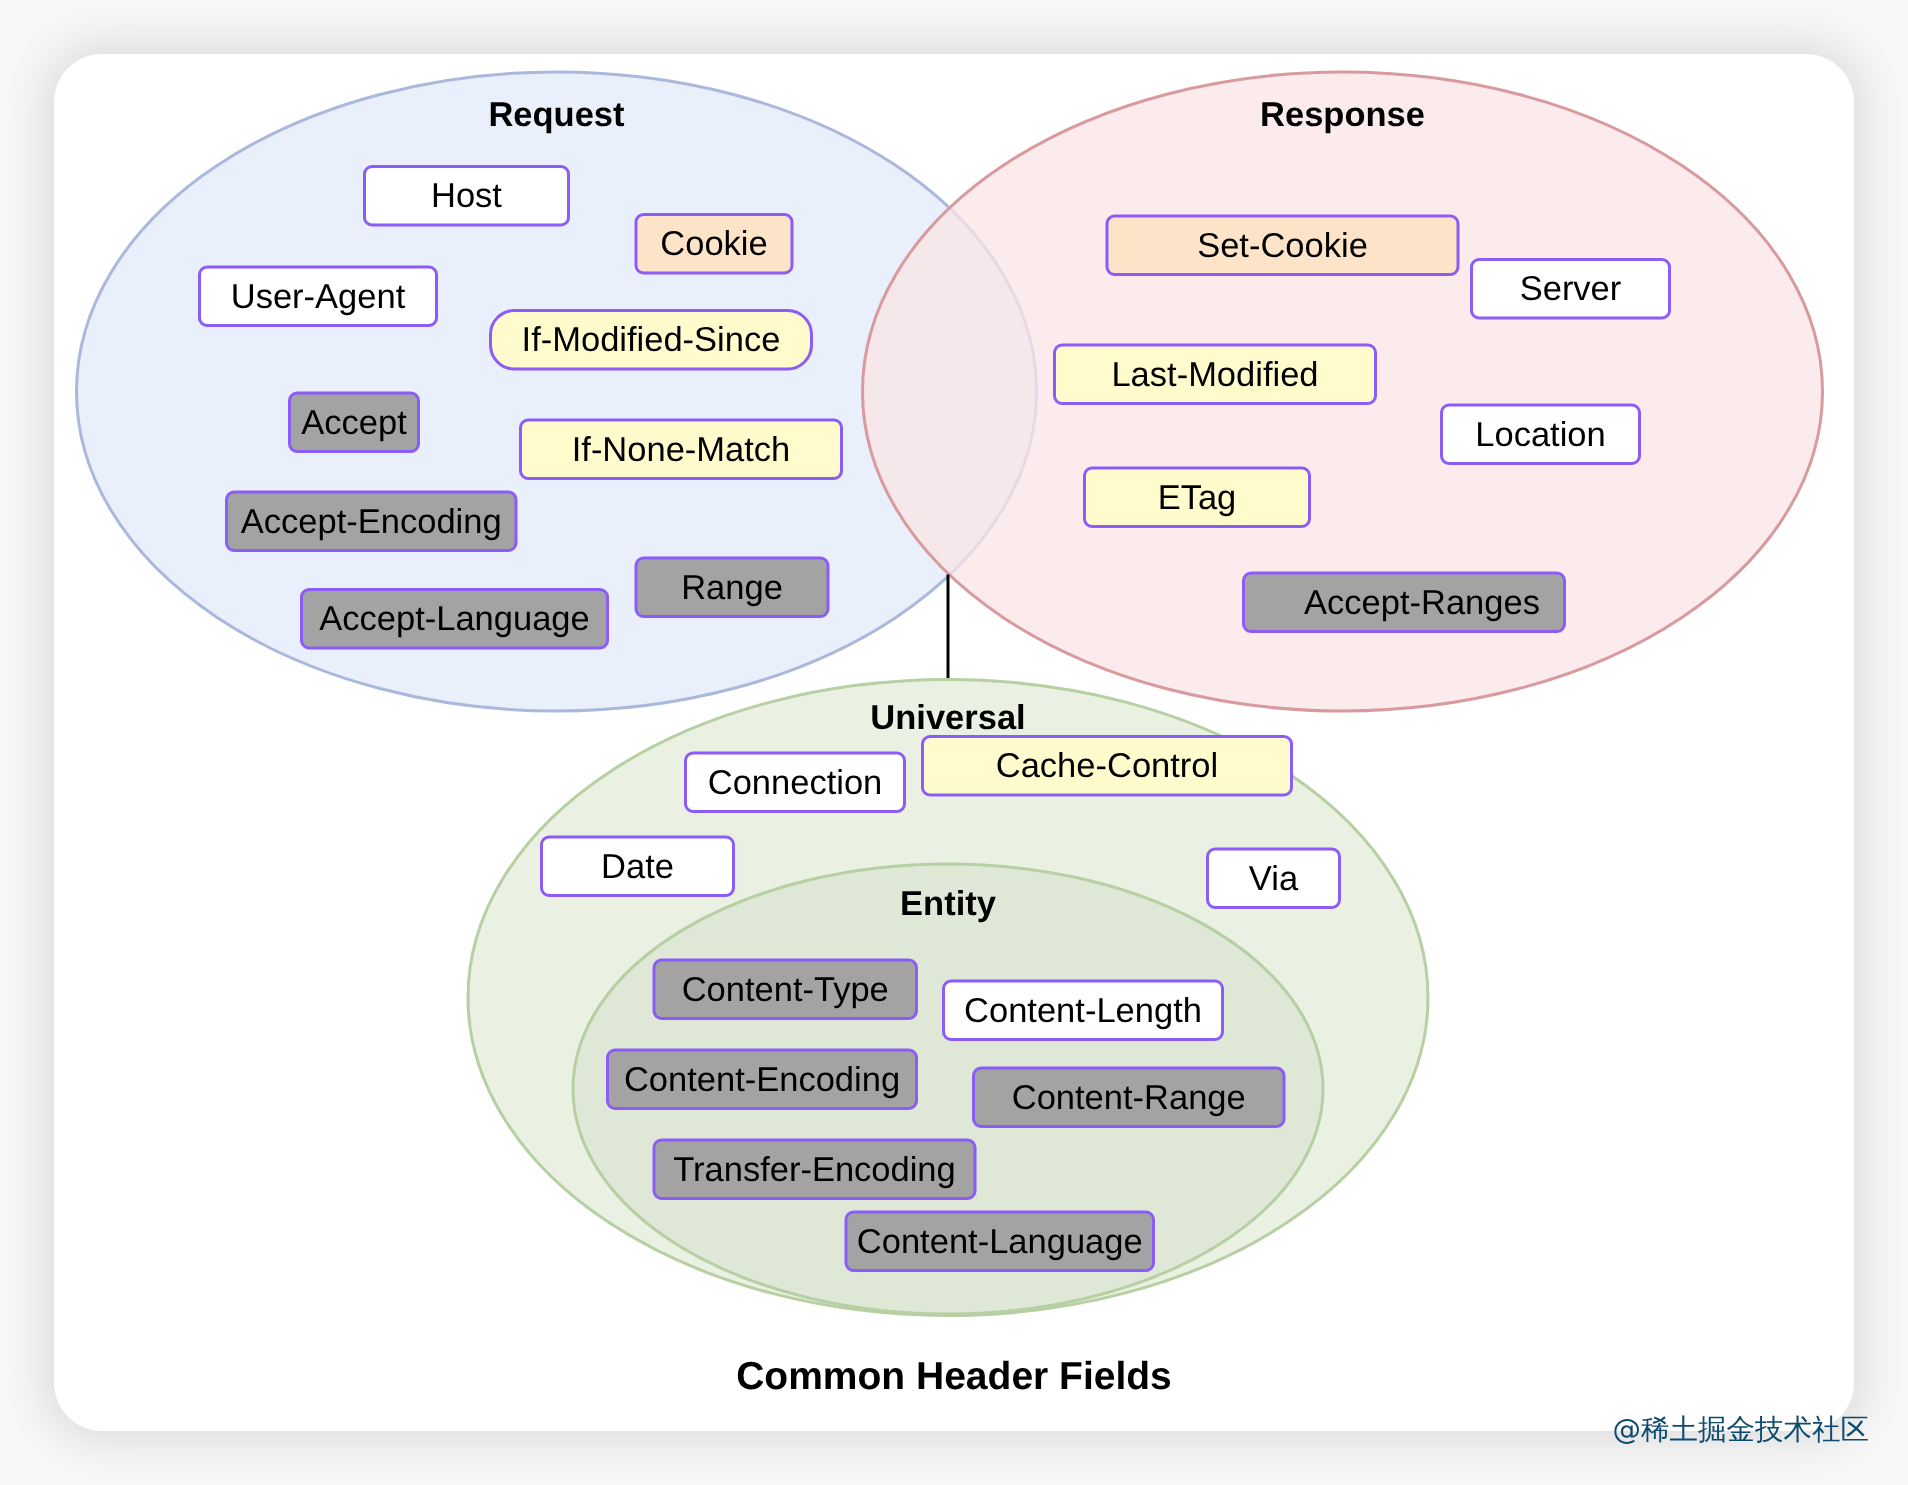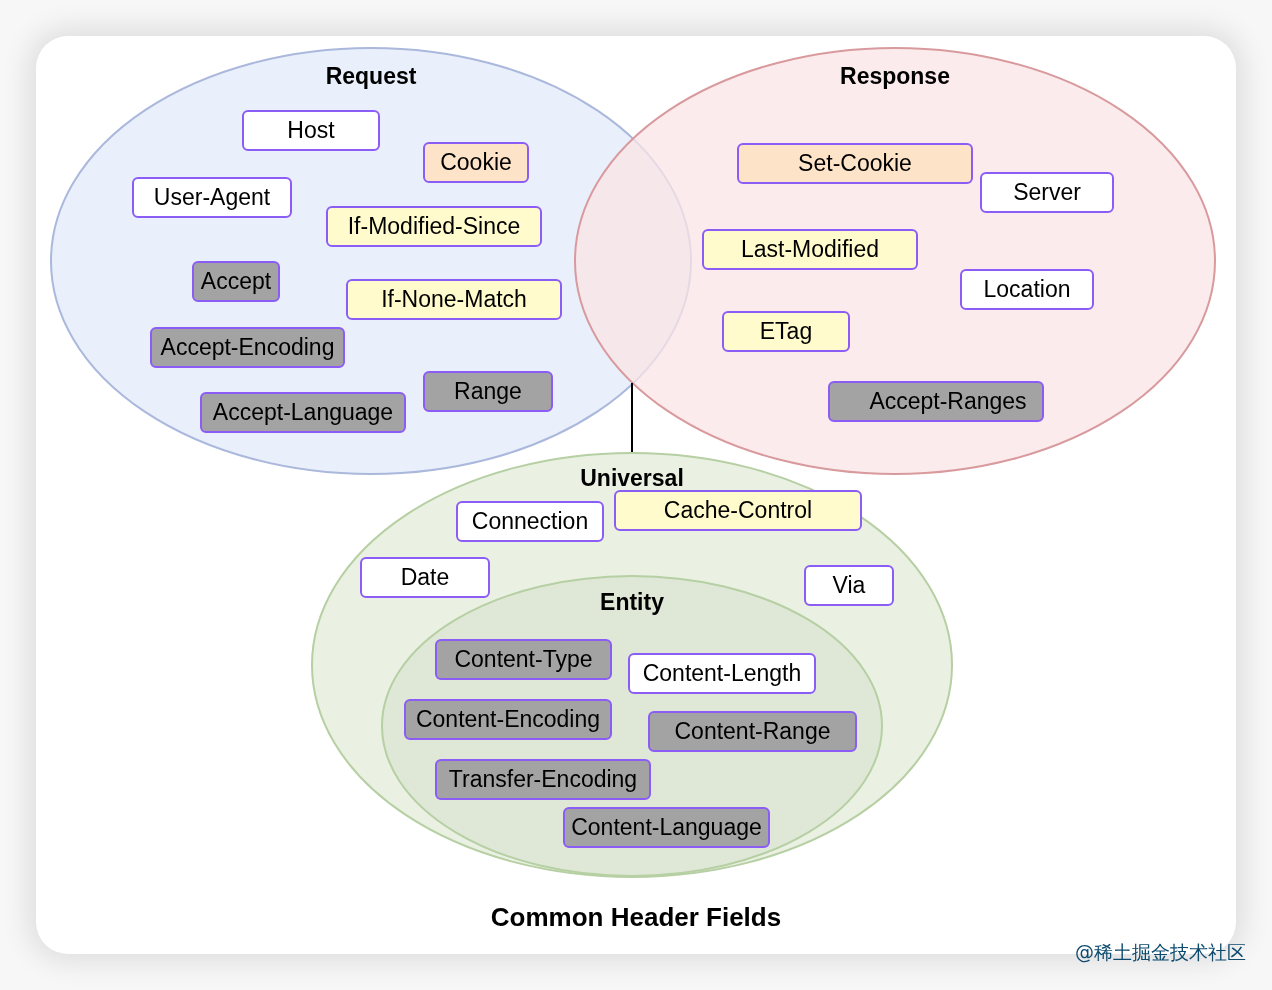--- a/index.html
+++ b/index.html
@@ -49,32 +49,32 @@
 
   <text class="set-title" x="371" y="76">Request</text>
   <text class="set-title" x="895" y="76">Response</text>
   <text class="set-title" x="632" y="478">Universal</text>
   <text class="set-title" x="632" y="602">Entity</text>
 </svg>
 
 <div class="tag white" style="left:242px;top:110px;width:138px;">Host</div>
 <div class="tag peach" style="left:423px;top:142px;width:106px;">Cookie</div>
 <div class="tag white" style="left:132px;top:177px;width:160px;">User-Agent</div>
-<div class="tag light-yellow" style="left:326px;top:206px;width:216px;">If-Modified-Since</div>
+<div class="tag light-yellow" style="left:326px;top:206px;width:216px;border-radius:17px;">If-Modified-Since</div>
 <div class="tag yellow" style="left:192px;top:261px;width:88px;">Accept</div>
 <div class="tag light-yellow" style="left:346px;top:279px;width:216px;">If-None-Match</div>
 <div class="tag yellow" style="left:150px;top:327px;width:195px;">Accept-Encoding</div>
 <div class="tag yellow" style="left:423px;top:371px;width:130px;">Range</div>
 <div class="tag yellow" style="left:200px;top:392px;width:206px;">Accept-Language</div>
 
 <div class="tag peach" style="left:737px;top:143px;width:236px;">Set-Cookie</div>
 <div class="tag white" style="left:960px;top:172px;width:134px;margin-left:20px;">Server</div>
 <div class="tag light-yellow" style="left:702px;top:229px;width:216px;">Last-Modified</div>
 <div class="tag white" style="left:960px;top:269px;width:134px;">Location</div>
-<div class="tag light-yellow" style="left:722px;top:311px;width:128px;text-align:right;">ETag</div>
+<div class="tag light-yellow" style="left:722px;top:311px;width:152px;text-align:right;">ETag</div>
 <div class="tag yellow" style="left:828px;top:381px;width:216px;padding-left:24px;">Accept-Ranges</div>
 
 <div class="tag white" style="left:456px;top:501px;width:148px;">Connection</div>
 <div class="tag light-yellow" style="left:614px;top:490px;width:248px;">Cache-Control</div>
 <div class="tag white" style="left:360px;top:557px;width:130px;">Date</div>
 <div class="tag white" style="left:804px;top:565px;width:90px;">Via</div>
 
 <div class="tag yellow" style="left:435px;top:639px;width:177px;">Content-Type</div>
 <div class="tag white" style="left:628px;top:653px;width:188px;">Content-Length</div>
 <div class="tag yellow" style="left:404px;top:699px;width:208px;">Content-Encoding</div>

